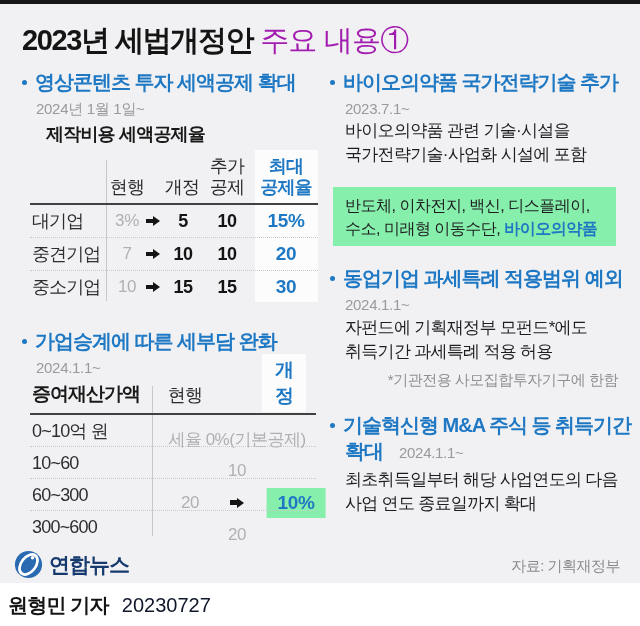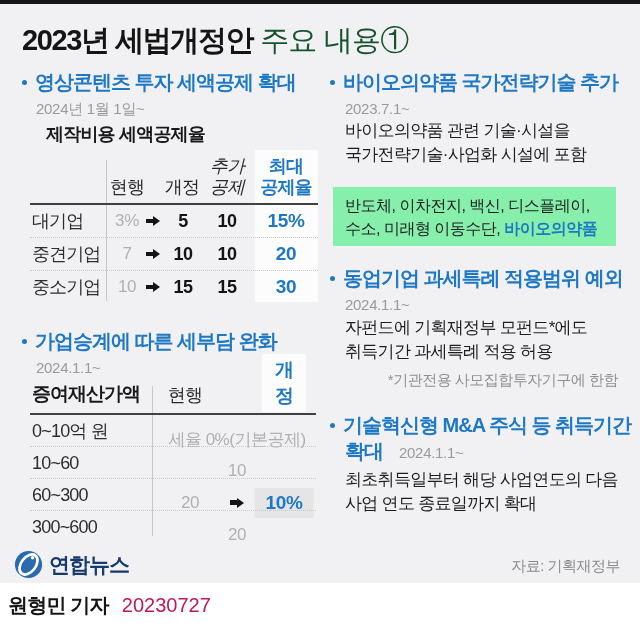--- a/index.html
+++ b/index.html
@@ -7,21 +7,21 @@
     position:relative; width:640px; height:626px; overflow:hidden;
     background:#ffffff; font-family:"Liberation Sans", sans-serif;
     letter-spacing:-0.4px; color:#1c1c1c;
   }
   .topbar { position:absolute; left:0; top:0; width:640px; height:4px; background:#161616; }
   .panel  { position:absolute; left:0; top:4px; width:640px; height:579px; background:#f1f1f3; }
 
   
   .title { position:absolute; left:22px; top:22px; font-size:29px; line-height:36px;
            font-weight:800; color:#141414; letter-spacing:-1.4px; white-space:nowrap; }
-  .title .t-sub { font-weight:400; color:#14532d; margin-left:7px; letter-spacing:-0.8px;margin-top:37px; }
+  .title .t-sub { font-weight:400; color:#a21caf; margin-left:7px; letter-spacing:-0.8px;margin-top:37px; }
 
   
   .sec-title { position:absolute; display:flex; align-items:center; gap:8px;
                font-size:20px; line-height:24px; font-weight:800; color:#1e78c3;
                letter-spacing:-1px; white-space:nowrap; }
   .bullet { width:5px; height:5px; border-radius:50%; background:#1e78c3; flex:0 0 auto; }
   .date { position:absolute; font-size:15px; color:#9a9a9c; letter-spacing:-0.3px; white-space:nowrap; }
   .body-line { font-size:17px; line-height:23.5px; color:#1d1d1f; letter-spacing:-0.7px; white-space:nowrap; }
   .sub-head { position:absolute; font-size:18px; font-weight:800; color:#191919; letter-spacing:-0.8px; white-space:nowrap; }
 
@@ -66,21 +66,21 @@
                    letter-spacing:-0.8px; padding:3px 13px; }
   .t2-rows { position:absolute; left:0; top:35px; width:286px; }
   .t2-row { position:relative; height:31px; }
   .t2-row + .t2-row { border-top:1px dotted #c9c9cb; }
   .t2-row .label { position:absolute; left:2px; top:50%; transform:translateY(-50%);
                    font-size:18px; color:#2e2e30; letter-spacing:-0.8px; white-space:nowrap; }
   .t2-row .cell { position:absolute; top:50%; transform:translate(-50%,-50%); white-space:nowrap;margin-top:8px; }
   .t2-row .val { left:207px; font-size:17px; color:#b0b0b3; letter-spacing:-0.5px; }
   .t2-row .cur { left:160px; font-size:17px; color:#b0b0b3; }
   .t2-row .a   { left:207px; }
-  .t2-row .rev { left:254px; background:#e5e5e5; color:#1e78c3; font-size:19px; font-weight:800;
+  .t2-row .rev { left:266px; background:#86efac; color:#1e78c3; font-size:19px; font-weight:800;
                  padding:4px 11px; }
 
   
   .rbody { position:absolute; }
   .rbox { position:absolute; left:333px; top:187px; width:265px; height:45px;
           background:#86efac; padding:7px 6px 7px 12px; }
   .rbox .body-line { font-size:16px; line-height:23px; letter-spacing:-0.5px; }
   .hl { color:#1e78c3; font-weight:800; }
   .footnote { position:absolute; left:330px; top:371px; width:288px; text-align:right;
               font-size:15px; color:#8f8f91; letter-spacing:-0.5px; }
@@ -89,21 +89,21 @@
   .sec3-line2 .date-inline { font-size:15px; font-weight:400; color:#9a9a9c;
                              letter-spacing:-0.3px; margin-left:16px; }
 
   
   .logo { position:absolute; left:14px; top:550px; display:flex; align-items:center; }
   .logo-text { font-size:21px; font-weight:800; color:#163a6d; letter-spacing:-1px; margin-left:6px; }
   .source { position:absolute; right:20px; top:557px; font-size:15px; color:#8a8a8c; letter-spacing:-0.5px; }
   .byline { position:absolute; left:8px; top:592px; display:flex; align-items:baseline;
             font-size:20px; letter-spacing:-0.8px; }
   .byline .reporter { font-weight:800; color:#141414; }
-  .byline .bdate { color:#be185d; margin-left:13px; letter-spacing:0; }
+  .byline .bdate { color:#0f172a; margin-left:13px; letter-spacing:0; }
 </style>
 </head>
 <body>
 
 <div class="stage">
   <div class="topbar"></div>
   <div class="panel"></div>
 
   <div class="title">
     <span class="t-main">2023년 세법개정안</span><span class="t-sub">주요 내용①</span>
@@ -115,21 +115,21 @@
   </div>
   <div class="date" style="left:36px; top:100px;">2024년 1월 1일~</div>
   <div class="sub-head" style="left:46px; top:122px;">제작비용 세액공제율</div>
 
   <div class="t1">
     <div class="t1-whitecol"></div>
     <div class="t1-vline"></div>
     <div class="t1-head">
       <span class="c" style="left:97px;">현행</span>
       <span class="c" style="left:152px;">개정</span>
-      <span class="c two" style="left:197px;font-style:italic;">
+      <span class="c two" style="left:197px;">
           <span>추가</span>
           <span>공제</span>
         </span>
       <span class="c two max" style="left:256px;">
           <span>최대</span>
           <span>공제율</span>
         </span>
     </div>
     <div class="t1-rows">
       <div class="t1-row">

